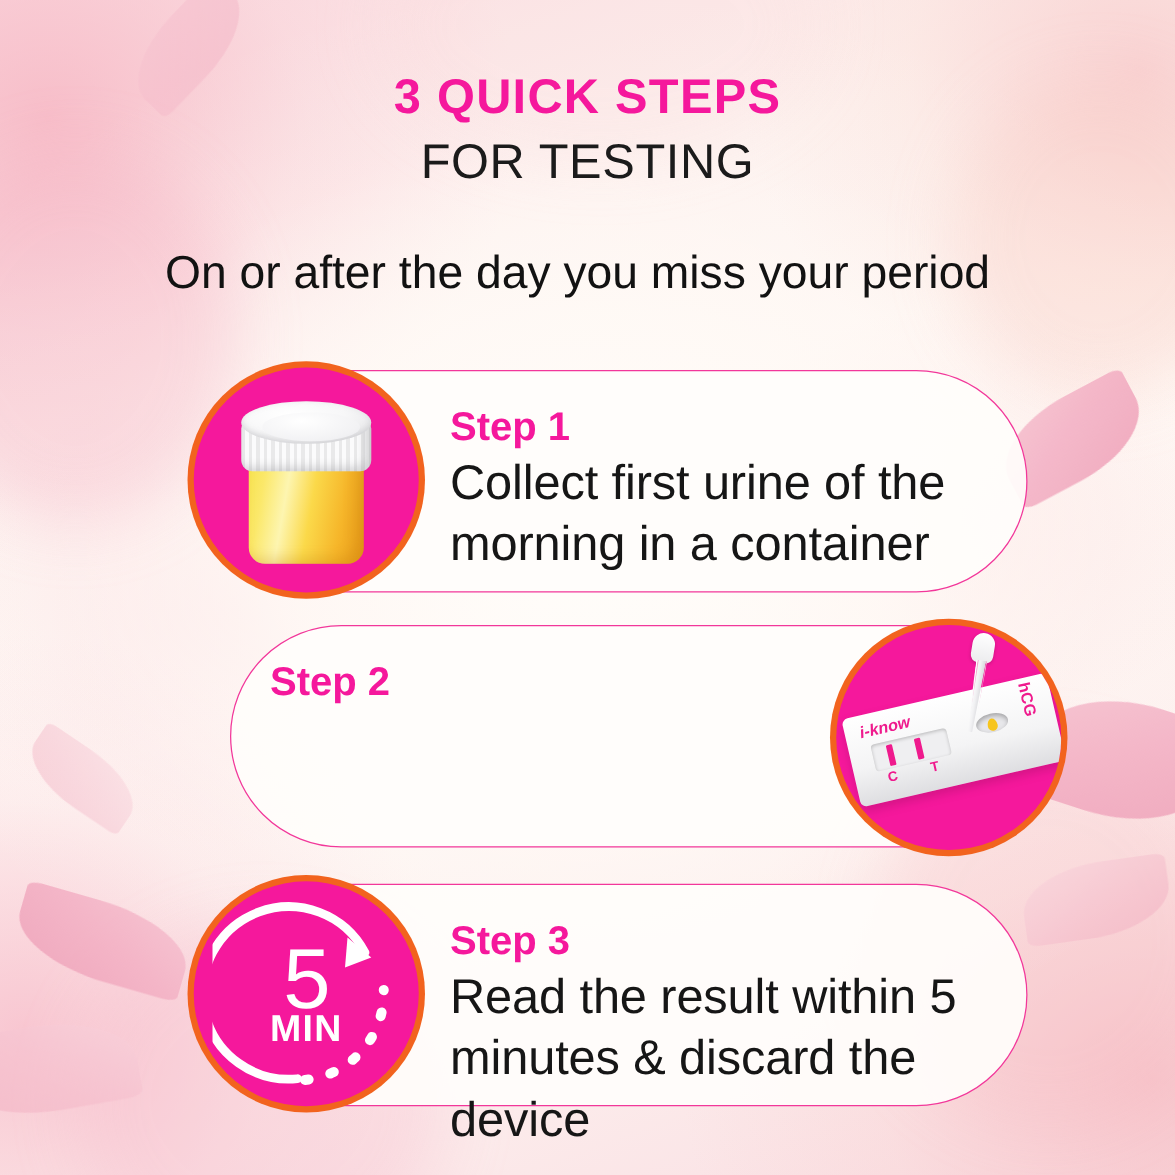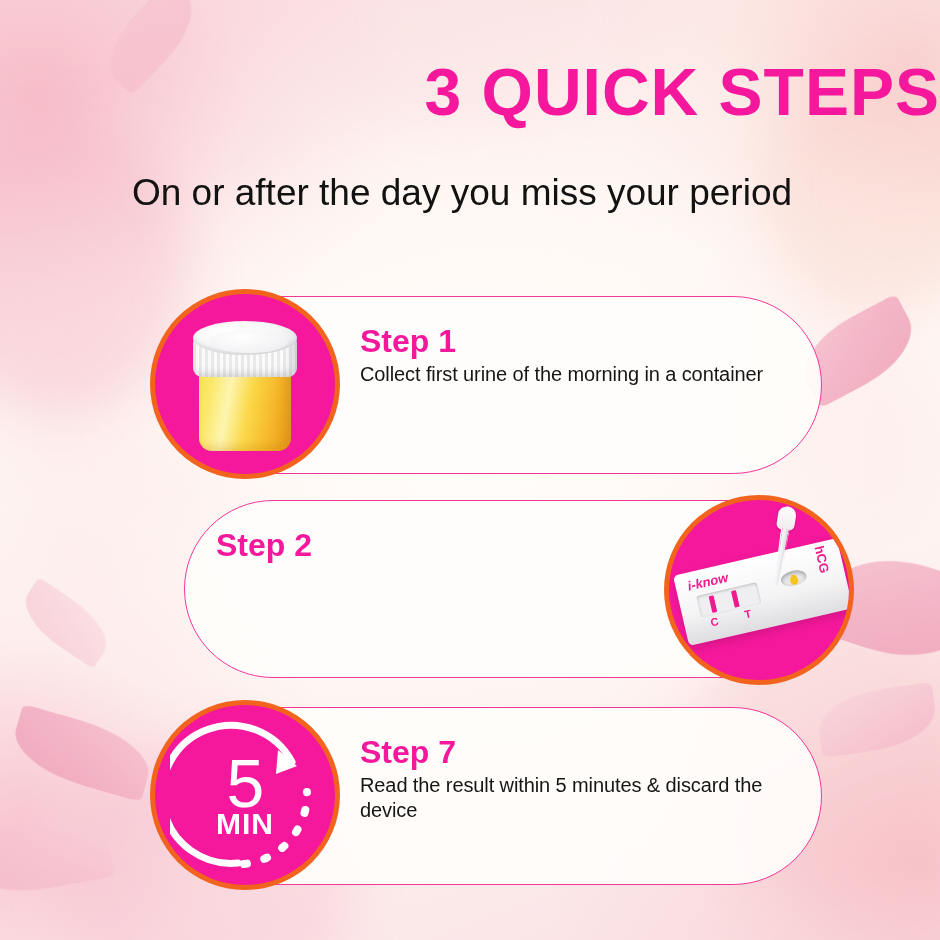--- a/index.html
+++ b/index.html
@@ -66,27 +66,26 @@
   .p-t1 { left: 96px;   top: 10px;  width: 110px; height: 54px;  transform: rotate(-46deg); opacity:.35; }
 
   
   .headings {
     position: absolute;
     left: 0; right: 0; top: 58px;
     text-align: center;
     z-index: 4;
   }
   .title-main {
-    font-size: 66px;
+    font-size: 39px;
     font-weight: bold;
     letter-spacing: 1px;
     color: #f5189c;
     line-height: 1.05;
     margin: 0;
-    text-align: right;
   }
   .title-sub {
     font-size: 39px;
     font-weight: normal;
     color: #1b1b1b;
     letter-spacing: .5px;
     margin: 10px 0 0 0;
     line-height: 1.1;
   }
   .title-note {
@@ -127,21 +126,21 @@
   .row-2 .card-text { left: 32px; right: 198px; text-align: left; }
 
   .step-label {
     font-size: 32px;
     font-weight: bold;
     color: #f5189c;
     line-height: 1.12;
     margin: 0 0 2px 0;
   }
   .step-desc {
-    font-size: 20px;
+    font-size: 39px;
     color: #161616;
     line-height: 1.27;
     margin: 0;
     letter-spacing: -0.1px;
   }
 
   
   .badge {
     position: absolute;
     width: 180px;
@@ -279,20 +278,21 @@
   <div class="petal p-t1"></div>
   <div class="petal p-r1"></div>
   <div class="petal p-r2"></div>
   <div class="petal soft p-r3"></div>
   <div class="petal soft p-l3"></div>
   <div class="petal p-l1"></div>
   <div class="petal soft p-l2"></div>
 
   <div class="headings">
     <h1 class="title-main">3 QUICK STEPS</h1>
+    <h2 class="title-sub">FOR TESTING</h2>
     <p class="title-note">On or after the day you miss your period</p>
   </div>
 
   <div class="steps">
 
     <div class="step-row row-1">
       <div class="card"></div>
       <div class="card-text">
         <p class="step-label">Step 1</p>
         <p class="step-desc">Collect first urine of the morning in a container</p>
@@ -331,21 +331,21 @@
             <div class="dropper-tube"></div>
             <div class="dropper-edge"></div>
           </div>
         </div>
       </div>
     </div>
 
     <div class="step-row row-3">
       <div class="card"></div>
       <div class="card-text">
-        <p class="step-label">Step 7</p>
+        <p class="step-label">Step 3</p>
         <p class="step-desc">Read the result within 5 minutes &amp; discard the device</p>
       </div>
       <div class="badge badge-left">
         <div class="timer">
           <svg viewBox="0 0 150 150">
 
             <path d="M 68 143 A 69 69 0 1 1 122 42" fill="none" stroke="#ffffff" stroke-width="7" stroke-linecap="round"></path>
 
             <path d="M 108 30 L 127 46 L 106 54 Z" fill="#ffffff"></path>
 

